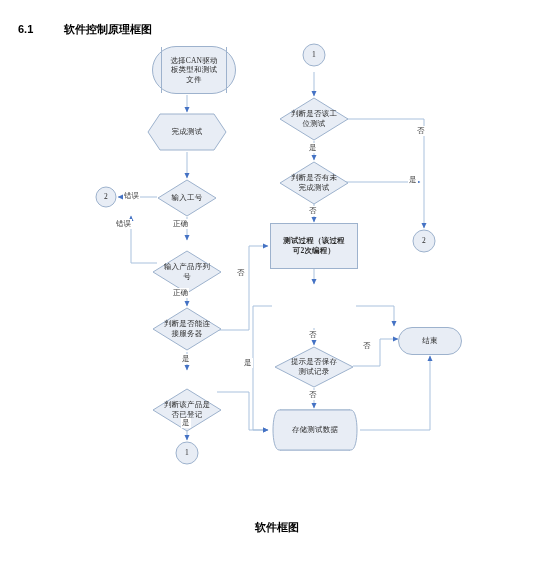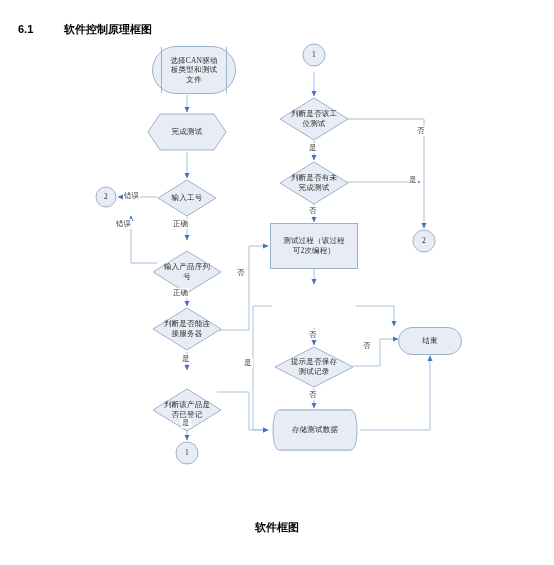--- a/index.html
+++ b/index.html
@@ -269,21 +269,21 @@
   </div>
 
   <div class="node dia" style="left:279px; top:161px; width:70px; height:44px;">
     <svg width="70" height="44" viewBox="0 0 70 44" xmlns="http://www.w3.org/2000/svg">
       <polygon points="35,1 69,22 35,43 1,22" fill="#e8edf5" stroke="#9db2cd" stroke-width="1"></polygon>
     </svg>
     <span class="lbl">判断是否有未
 完成测试</span>
   </div>
 
-  <div class="node rect" style="left:270px; top:223px; width:88px; height:46px;">
+  <div class="node rect" style="left:270px; top:223px; width:88px; height:46px;font-weight:bold;">
     <span class="lbl">测试过程（该过程
 可2次编程）</span>
   </div>
 
 
   <div class="node dia" style="left:274px; top:346px; width:80px; height:42px;">
     <svg width="80" height="42" viewBox="0 0 80 42" xmlns="http://www.w3.org/2000/svg">
       <polygon points="40,1 79,21 40,41 1,21" fill="#e8edf5" stroke="#9db2cd" stroke-width="1"></polygon>
     </svg>
     <span class="lbl">提示是否保存

